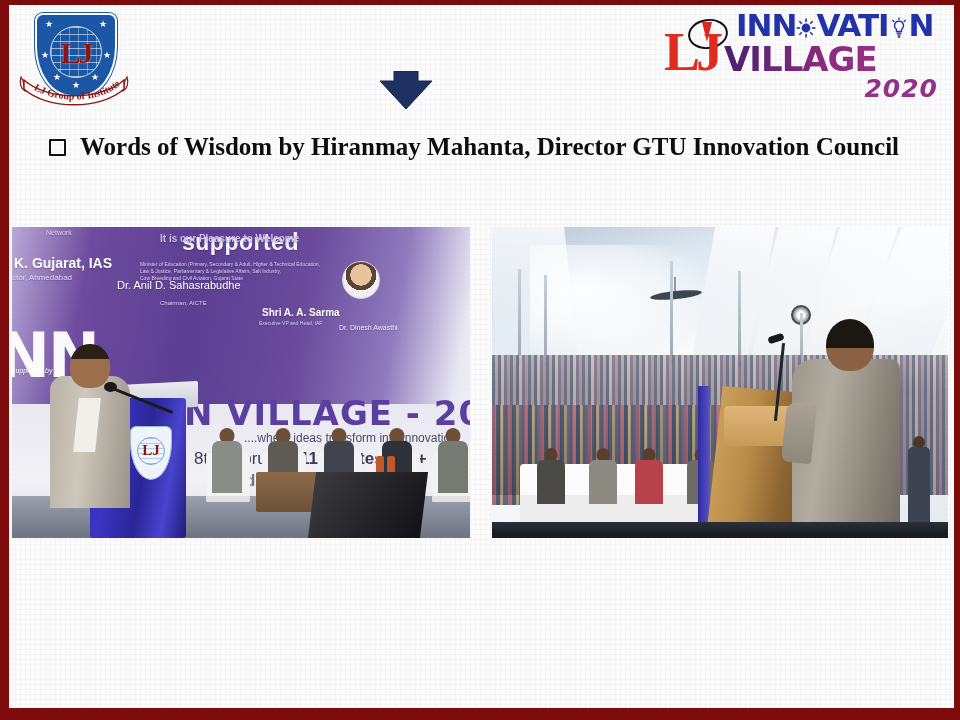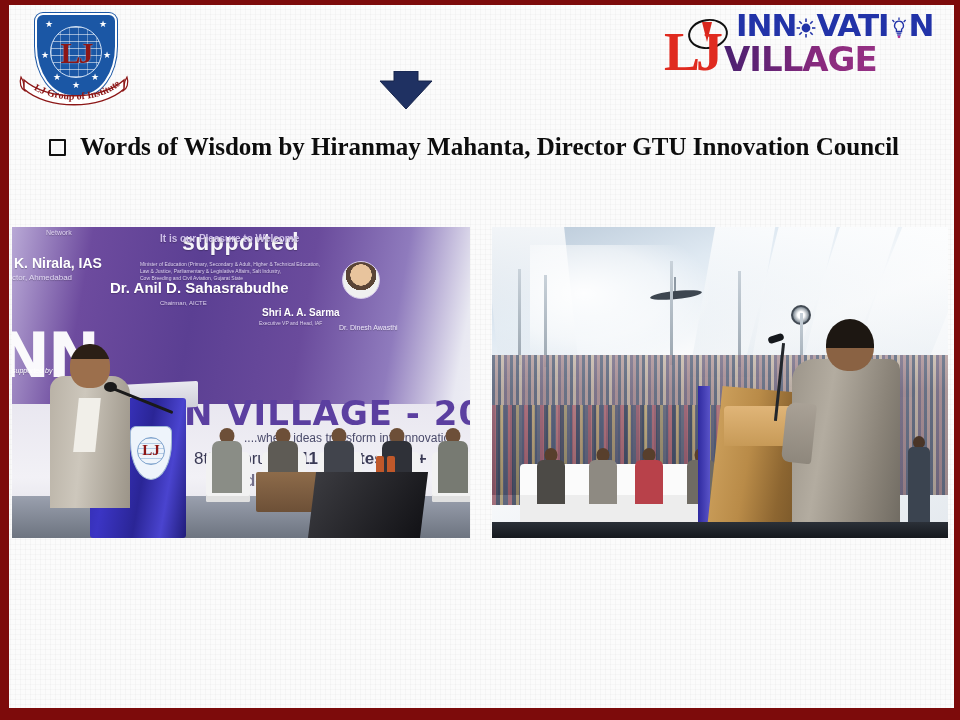--- a/index.html
+++ b/index.html
@@ -263,21 +263,21 @@
   }
   .lp-t-inst   { left: 170px; top: 2px;  font-size: 23px; font-weight: bold; color:#ffffff; opacity:.95; letter-spacing:.5px;}
   .lp-t-pleas  { left: 148px; top: 6px;  font-size: 10px; font-weight: bold; color:#cfc0ea; }
   .lp-t-shri   { left: 120px; top: 14px; font-size: 17px; font-weight: bold; }
   .lp-t-min    { left: 128px; top: 34px; font-size: 5px;  color:#ded3f0; }
   .lp-t-min2   { left: 128px; top: 41px; font-size: 5px;  color:#ded3f0; }
   .lp-t-min3   { left: 128px; top: 48px; font-size: 5px;  color:#ded3f0; }
   .lp-t-nirala { left: 2px;   top: 28px; font-size: 14px; font-weight: bold; }
   .lp-t-nirala2{ left: 0px;   top: 46px; font-size: 8px;  color:#e2daf3; }
   .lp-t-net    { left: 34px;  top: 2px;  font-size: 7px;  color:#ded3f0; }
-  .lp-t-anil   { left: 98px; top: 52px; font-size: 15px; font-weight: bold; }
+  .lp-t-anil   { left: 105px; top: 52px; font-size: 11px; font-weight: normal; }
   .lp-t-anil2  { left: 148px; top: 73px; font-size: 6px;  color:#ded3f0; }
   .lp-t-sarma  { left: 250px; top: 80px; font-size: 10px; font-weight: bold; }
   .lp-t-sarma2 { left: 247px; top: 93px; font-size: 5px;  color:#ded3f0; }
   .lp-t-dinesh { left: 327px; top: 97px; font-size: 7px;  color:#efe9fb; }
   .lp-t-supp   { left: 0px;   top: 140px;font-size: 7px;  color:#ffffff; font-style: italic; }
   .lp-portrait {
     position: absolute;
     left: 330px; top: 34px;
     width: 36px; height: 36px;
     border-radius: 50%;
@@ -636,40 +636,41 @@
                   <line x1="7.6" y1="16.2" x2="12.4" y2="16.2"></line>
                   <line x1="8.2" y1="18" x2="11.8" y2="18"></line>
                   <line x1="10" y1="0.6" x2="10" y2="3"></line>
                   <line x1="3.4" y1="3" x2="5.3" y2="5"></line>
                   <line x1="16.6" y1="3" x2="14.7" y2="5"></line>
                 </g>
                 <circle cx="10" cy="19.8" r="1.4" fill="#b2309c"></circle>
               </svg></span><span>N</span>
         </div>
         <div class="w-village">VILLAGE</div>
+        <div class="w-year">2020</div>
       </div>
     </div>
   </div>
 
   <div class="bullet-line">
     <span class="bullet-box"></span>
     <span class="bullet-text">Words of Wisdom by Hiranmay Mahanta, Director GTU Innovation Council</span>
   </div>
 
   <div class="photo photo-left">
     <div class="lp-backdrop"></div>
     <div class="lp-lowerwall"></div>
 
     <div class="lp-textline lp-t-inst">supported</div>
     <div class="lp-textline lp-t-pleas">It is our Pleasure to Welcome</div>
     <div class="lp-textline lp-t-min">Minister of Education (Primary, Secondary &amp; Adult, Higher &amp; Technical Education,</div>
     <div class="lp-textline lp-t-min2">Law &amp; Justice, Parliamentary &amp; Legislative Affairs, Salt Industry,</div>
     <div class="lp-textline lp-t-min3">Cow Breeding and Civil Aviation, Gujarat State</div>
     <div class="lp-textline lp-t-net">Network</div>
-    <div class="lp-textline lp-t-nirala">K. Nirala, IAS</div>
+    <div class="lp-textline lp-t-nirala">K. Gujarat, IAS</div>
     <div class="lp-textline lp-t-nirala2">ctor, Ahmedabad</div>
     <div class="lp-textline lp-t-anil">Dr. Anil D. Sahasrabudhe</div>
     <div class="lp-textline lp-t-anil2">Chairman, AICTE</div>
     <div class="lp-textline lp-t-sarma">Shri A. A. Sarma</div>
     <div class="lp-textline lp-t-sarma2">Executive VP and Head, IAF</div>
     <div class="lp-textline lp-t-dinesh">Dr. Dinesh Awasthi</div>
     <div class="lp-textline lp-t-supp">supported by</div>
     <div class="lp-portrait"></div>
 
     <div class="lp-bigN">NN</div>

